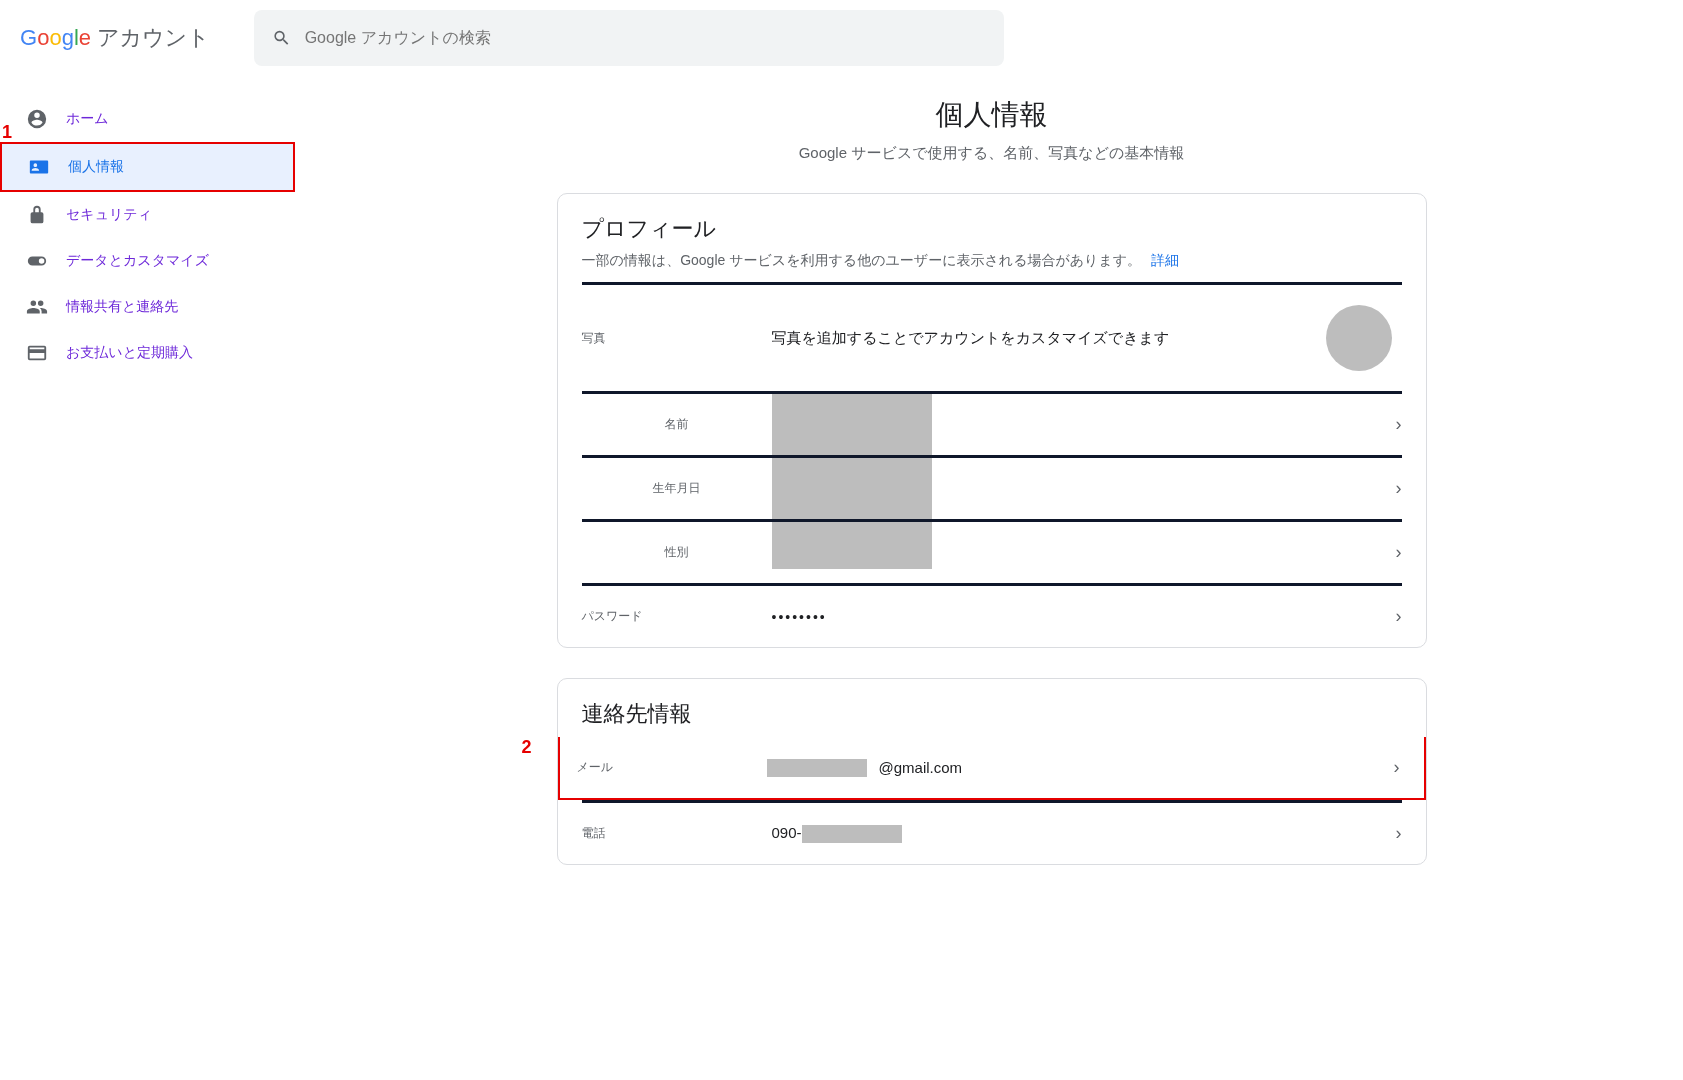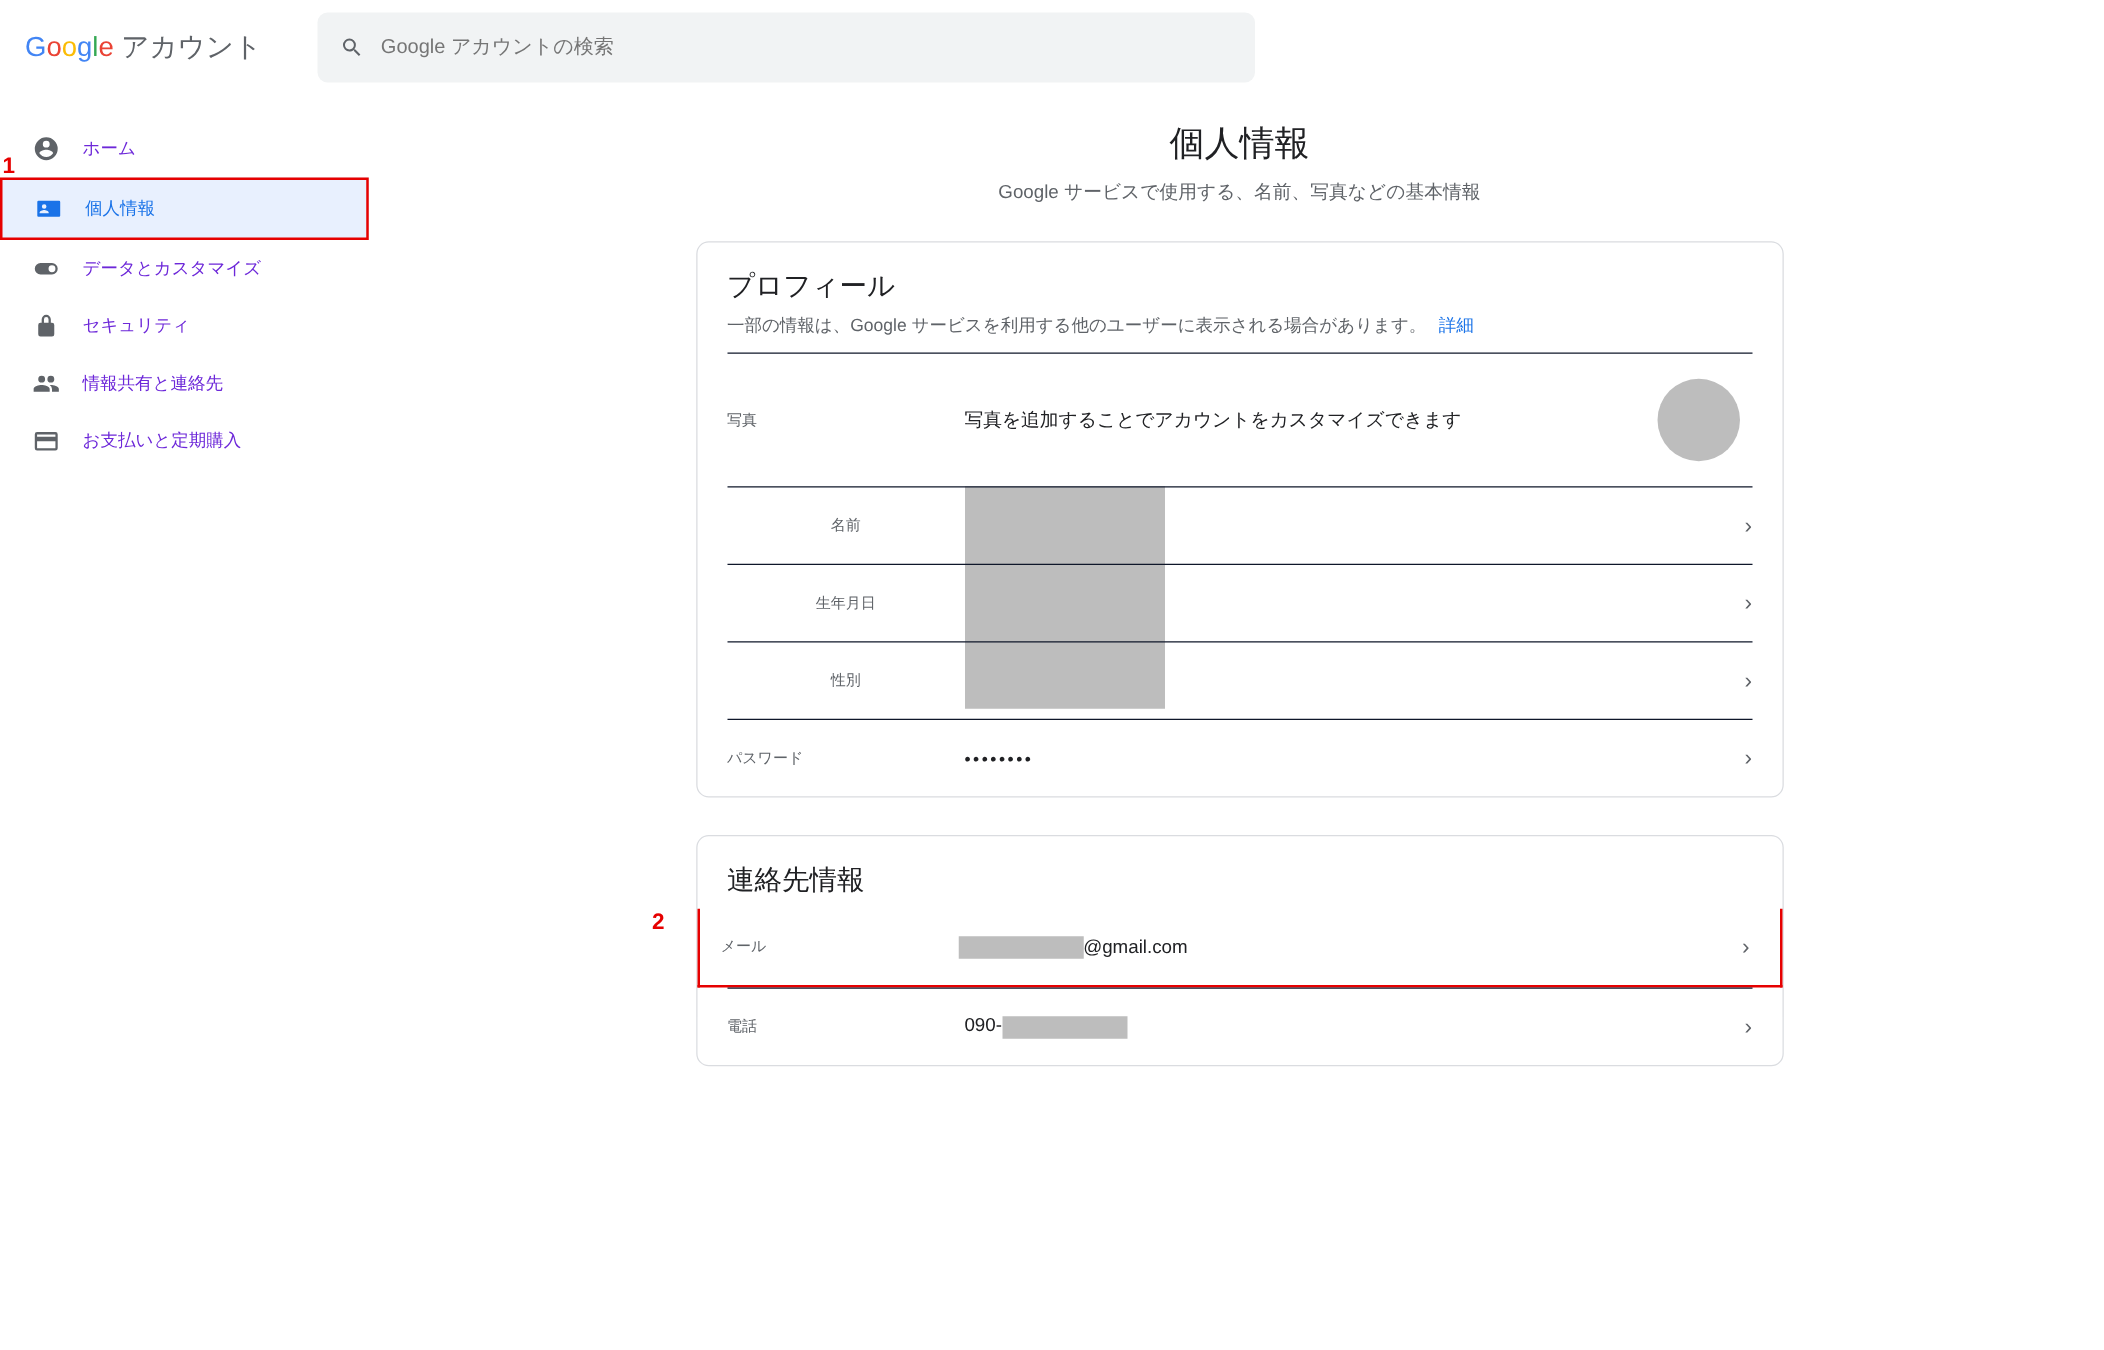--- a/index.html
+++ b/index.html
@@ -106,21 +106,21 @@
   .card-desc {
     color:#5f6368;
     font-size:14px;
     margin-bottom: 12px;
   }
   .card-desc a { color:#1a73e8; text-decoration:none; margin-left:6px;}
   .row {
     display:flex;
     align-items:center;
     padding: 20px 0;
-    border-top: 1px solid #0f172a;
+    border-top: 3px solid #0f172a;
     cursor:pointer;
     position:relative;
   }
   .row:first-of-type { border-top: 1px solid #e8eaed; }
   .row.noborder-top { border-top:none; }
   .row .label {
     width: 190px;
     color:#5f6368;
     font-size:12px;
     flex-shrink:0;
@@ -162,21 +162,21 @@
   .annot2-wrap { position:relative; }
   .annot2-num {
     position:absolute;
     left:-36px;
     top:-4px;
     color:#e60000;
     font-weight:bold;
     font-size:18px;
   }
   .value-lines { display:flex; flex-direction:column; gap:6px; }
-  .value-lines .line { display:flex; align-items:center; gap:0; font-size:15px; }
+  .value-lines .line { display:flex; align-items:center; gap:12px; font-size:15px; }
 </style>
 </head>
 <body>
 
 <div class="topbar">
   <div class="logo-area">
     <span class="google-logo">
       <span class="g1">G</span><span class="g2">o</span><span class="g3">o</span><span class="g4">g</span><span class="g5">l</span><span class="g6">e</span>
     </span>
     <span class="account-word">アカウント</span>
@@ -202,30 +202,30 @@
 
     <div class="nav-item active annot">
       <svg viewBox="0 0 24 24">
           <path d="M3 5h18a1 1 0 0 1 1 1v12a1 1 0 0 1-1 1H3a1 1 0 0 1-1-1V6a1 1 0 0 1 1-1zm5 3a2 2 0 1 0 0 4 2 2 0 0 0 0-4zm-4 8h8v-.5c0-1.66-2.67-2.5-4-2.5s-4 .84-4 2.5V16zm10-6h6v1h-6v-1zm0 3h6v1h-6v-1z"></path>
         </svg>
       <span>個人情報</span>
     </div>
 
     <div class="nav-item">
       <svg viewBox="0 0 24 24">
+          <path d="M12 2a4 4 0 0 0-4 4v3H7a2 2 0 0 0-2 2v8a2 2 0 0 0 2 2h10a2 2 0 0 0 2-2v-8a2 2 0 0 0-2-2h-1V6a4 4 0 0 0-4-4zm-2 4a2 2 0 1 1 4 0v3h-4V6z"></path>
+        </svg>
+      <span>セキュリティ</span>
+    </div>
+
+    <div class="nav-item">
+      <svg viewBox="0 0 24 24">
           <path d="M17 7H7a5 5 0 0 0 0 10h10a5 5 0 0 0 0-10zm0 8a3 3 0 1 1 0-6 3 3 0 0 1 0 6z"></path>
         </svg>
       <span>データとカスタマイズ</span>
-    </div>
-
-    <div class="nav-item">
-      <svg viewBox="0 0 24 24">
-          <path d="M12 2a4 4 0 0 0-4 4v3H7a2 2 0 0 0-2 2v8a2 2 0 0 0 2 2h10a2 2 0 0 0 2-2v-8a2 2 0 0 0-2-2h-1V6a4 4 0 0 0-4-4zm-2 4a2 2 0 1 1 4 0v3h-4V6z"></path>
-        </svg>
-      <span>セキュリティ</span>
     </div>
 
     <div class="nav-item">
       <svg viewBox="0 0 24 24">
           <path d="M16 11a3 3 0 1 0-3-3 3 3 0 0 0 3 3zm-8 0a3 3 0 1 0-3-3 3 3 0 0 0 3 3zm0 2c-2.33 0-7 1.17-7 3.5V19h14v-2.5C15 14.17 10.33 13 8 13zm8 0c-.29 0-.62.02-.97.05A4.22 4.22 0 0 1 17 16.5V19h6v-2.5c0-2.33-4.67-3.5-7-3.5z"></path>
         </svg>
       <span>情報共有と連絡先</span>
     </div>
 
     <div class="nav-item">

